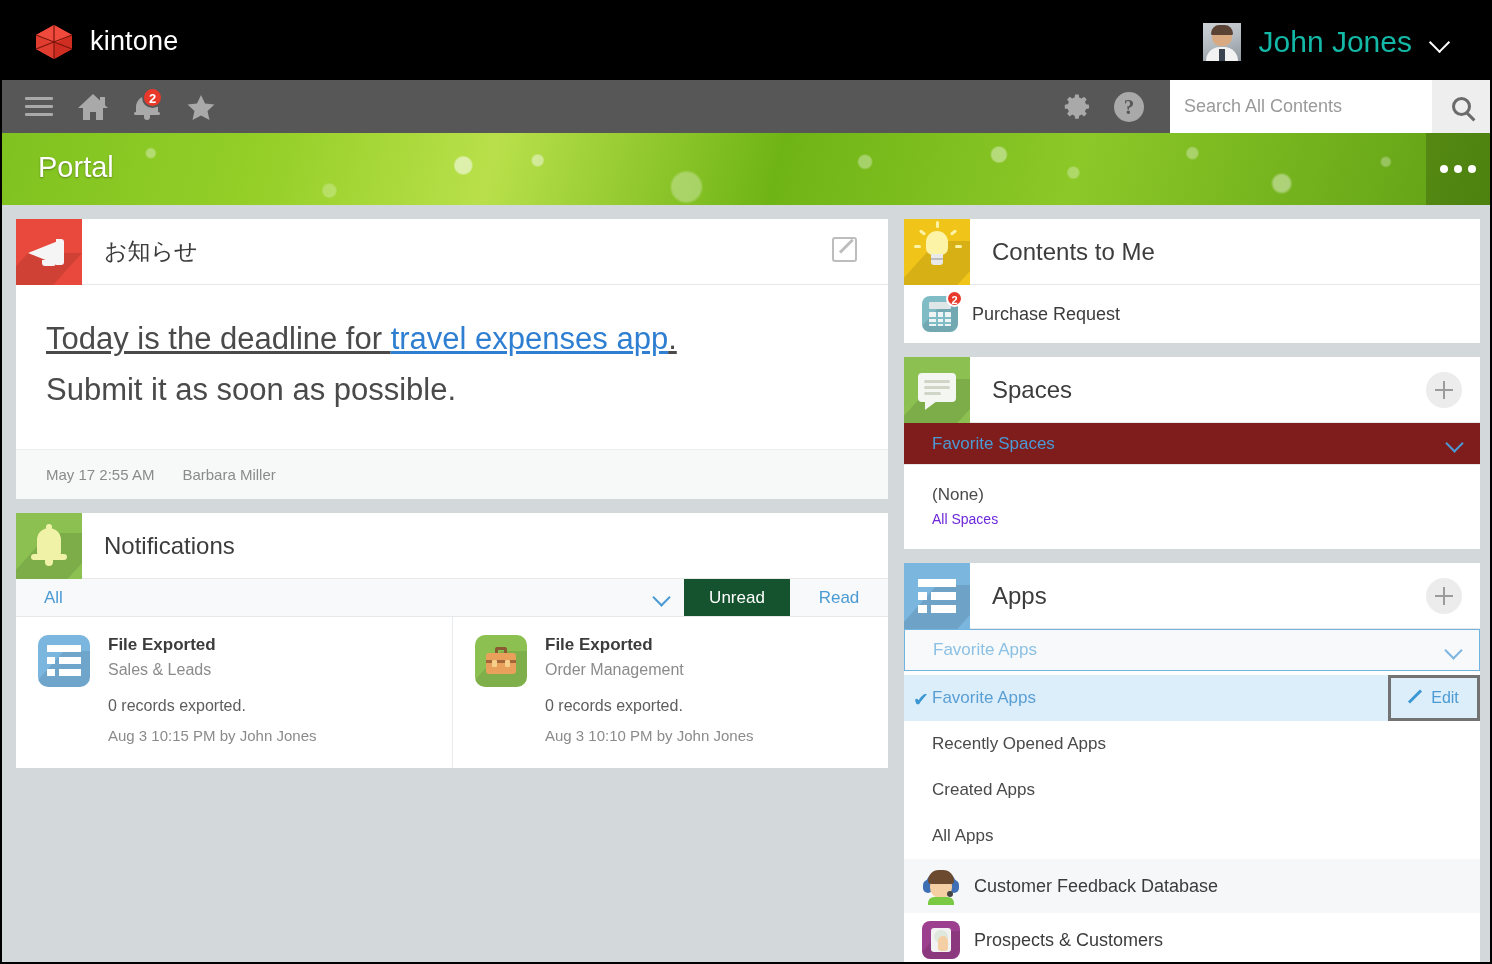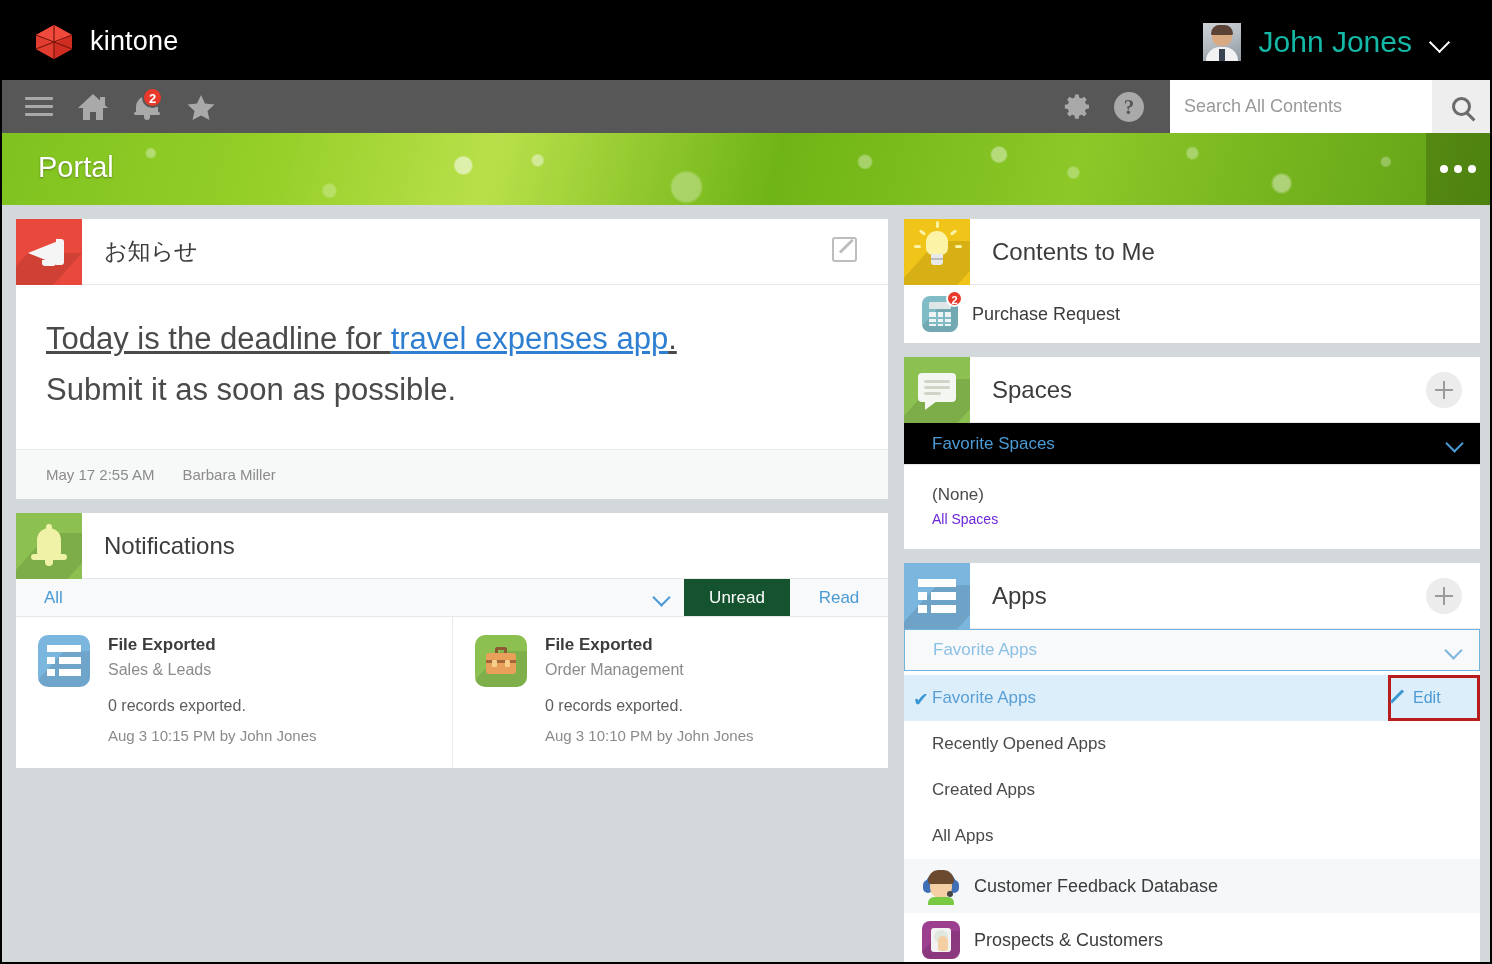--- a/index.html
+++ b/index.html
@@ -341,21 +341,21 @@
   .plus-btn {
     position: absolute; right: 18px; top: 15px;
     width: 36px; height: 36px; border-radius: 50%; background: #ececec;
     display: flex; align-items: center; justify-content: center;
   }
   .plus-btn::before{content:"";position:absolute;width:18px;height:2px;background:#9b9b9b;}
   .plus-btn::after{content:"";position:absolute;width:2px;height:18px;background:#9b9b9b;}
 
   .subbar {
     display: flex; align-items: center; height: 42px;
-    background: #000000; border-bottom: 1px solid #e6e9ea;
+    background: #7f1d1d; border-bottom: 1px solid #e6e9ea;
     padding: 0 18px 0 28px; color: #4b9ad4; font-size: 17px;
     justify-content: space-between;
   }
   .panel-body-pad { padding: 20px 28px 22px 28px; }
   .body-line { font-size: 17px; color: #4a4a4a; margin-bottom: 6px; }
   .body-link { font-size: 14px; color: #6d28d9; }
 
   
   .apps-select {
     display: flex; align-items: center; justify-content: space-between;
@@ -364,22 +364,22 @@
   }
   .apps-menu { background: #ffffff; padding-top: 4px; }
   .menu-item {
     height: 46px; display: flex; align-items: center;
     font-size: 17px; color: #4a4a4a; padding-left: 28px; position: relative;
   }
   .menu-item.sel { background: #ddeefb; color: #5a9fd4; }
   .menu-item .check { position: absolute; left: 9px; top: 13px; color: #3b97d3; font-size: 19px; }
   .edit-box {
     position: absolute; right: 0px; top: 0px; height: 46px; width: 92px;
-    display: flex; align-items: center; justify-content: flex-start; gap: 7px;
-    border: 3px solid #b91c1c; color: #4b9ad4; font-size: 16px;
+    display: flex; align-items: center; justify-content: center; gap: 7px;
+    border: 3px solid #737373; color: #4b9ad4; font-size: 16px;
   }
   .pen-small { width: 15px; height: 15px; position: relative; }
   .pen-small::before{
     content:""; position:absolute; left:0; top:10px; width:17px; height:3px;
     background:#3b97d3; transform: rotate(-45deg); transform-origin: left center;
   }
   .app-row {
     display: flex; align-items: center; height: 54px; padding-left: 18px;
     font-size: 18px; color: #3c3c3c;
   }

